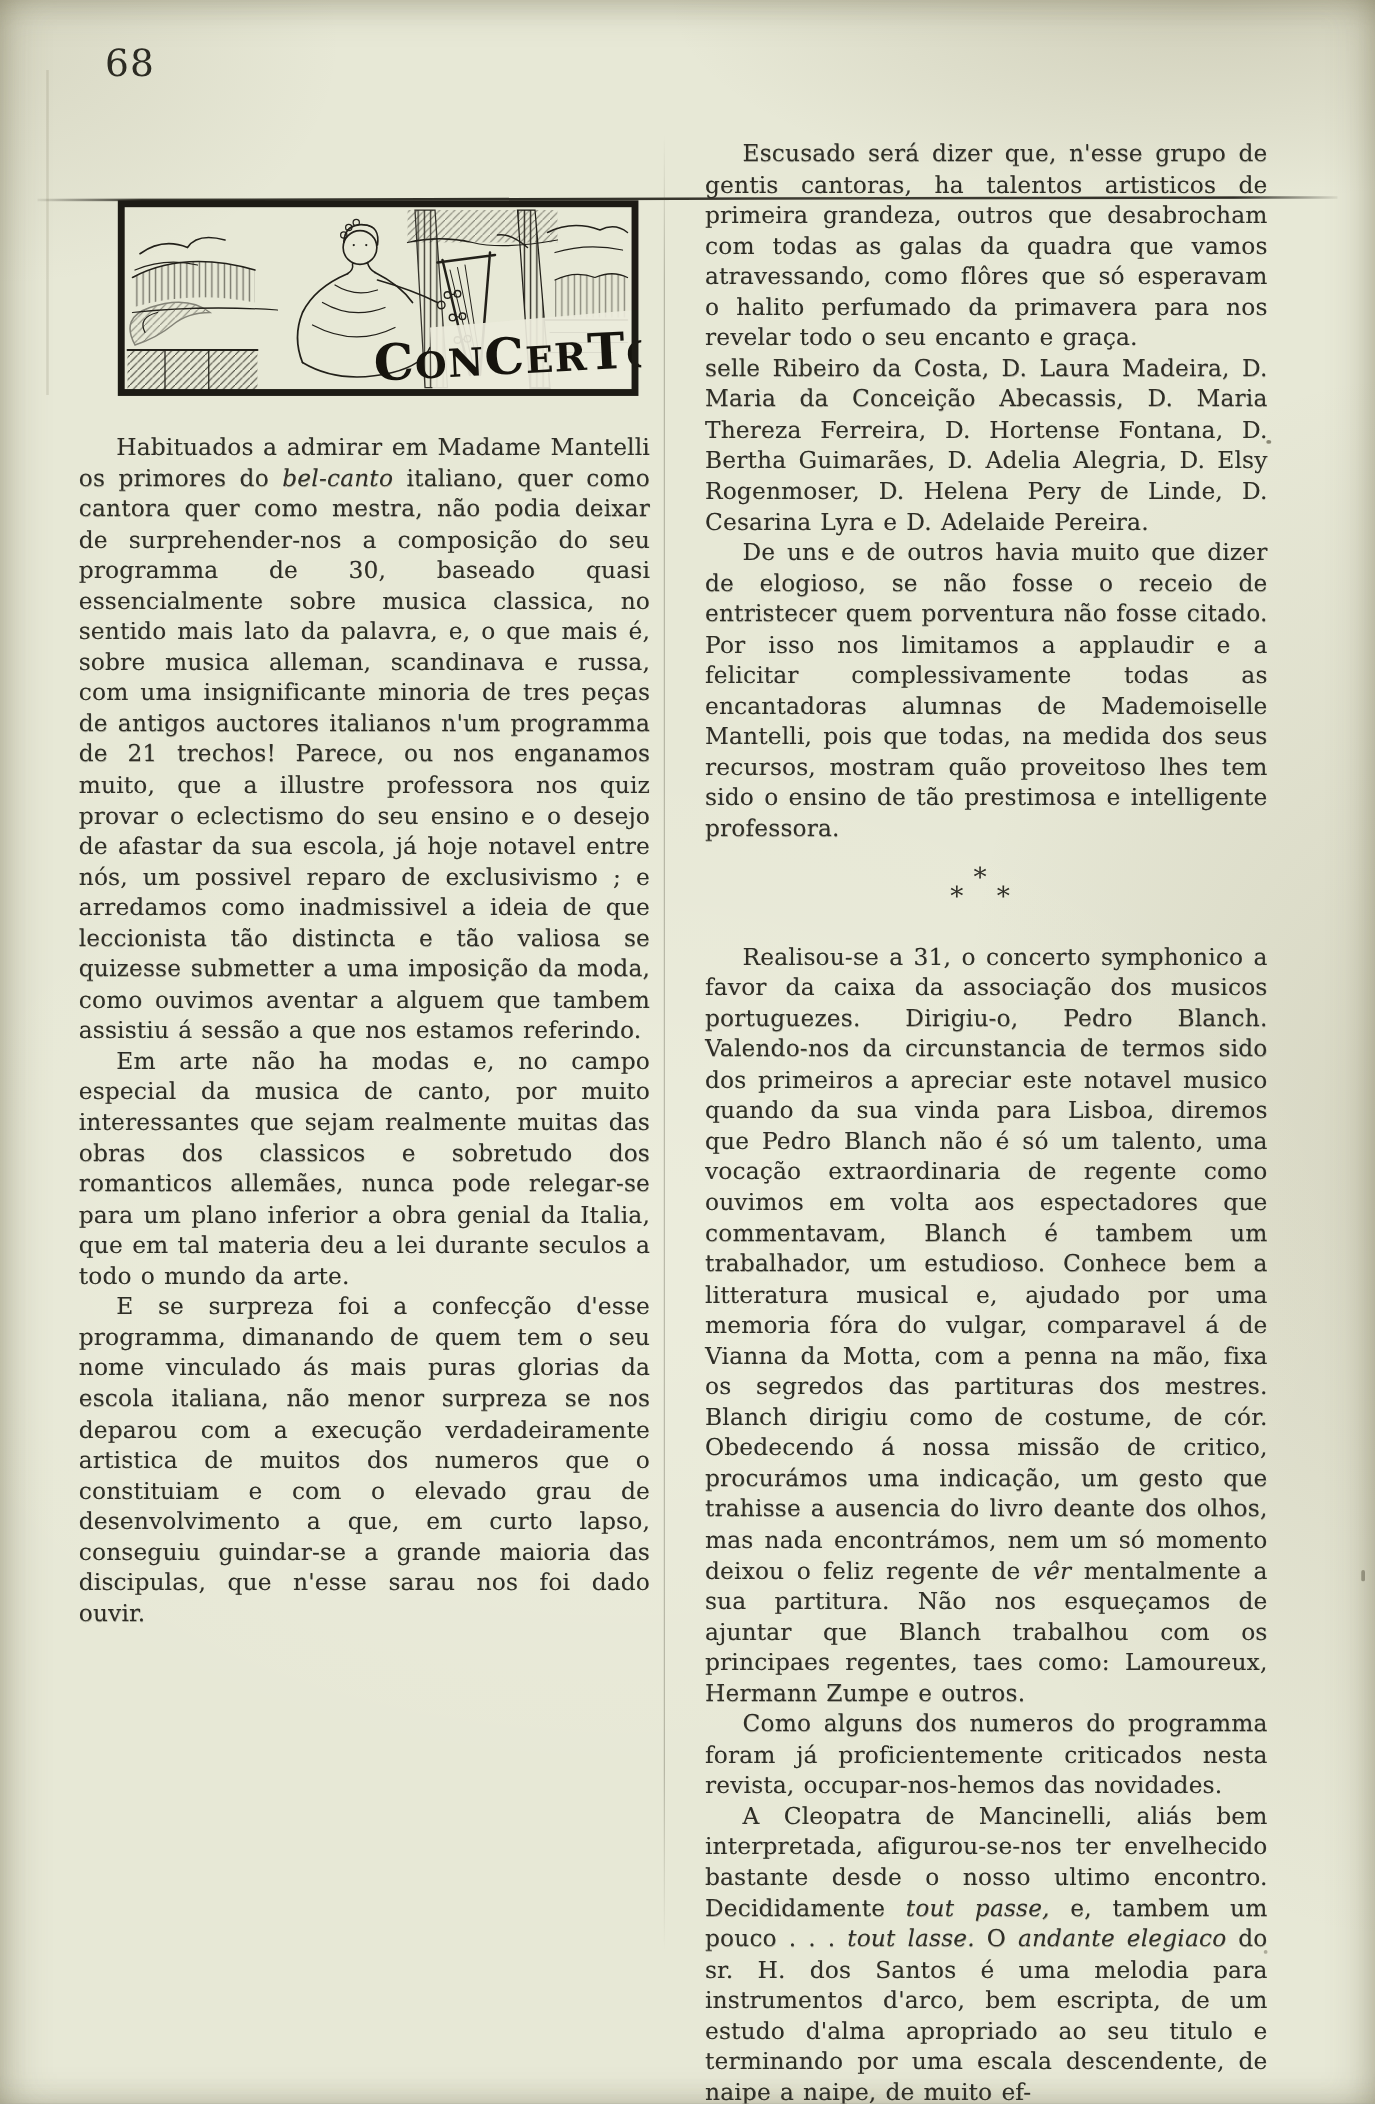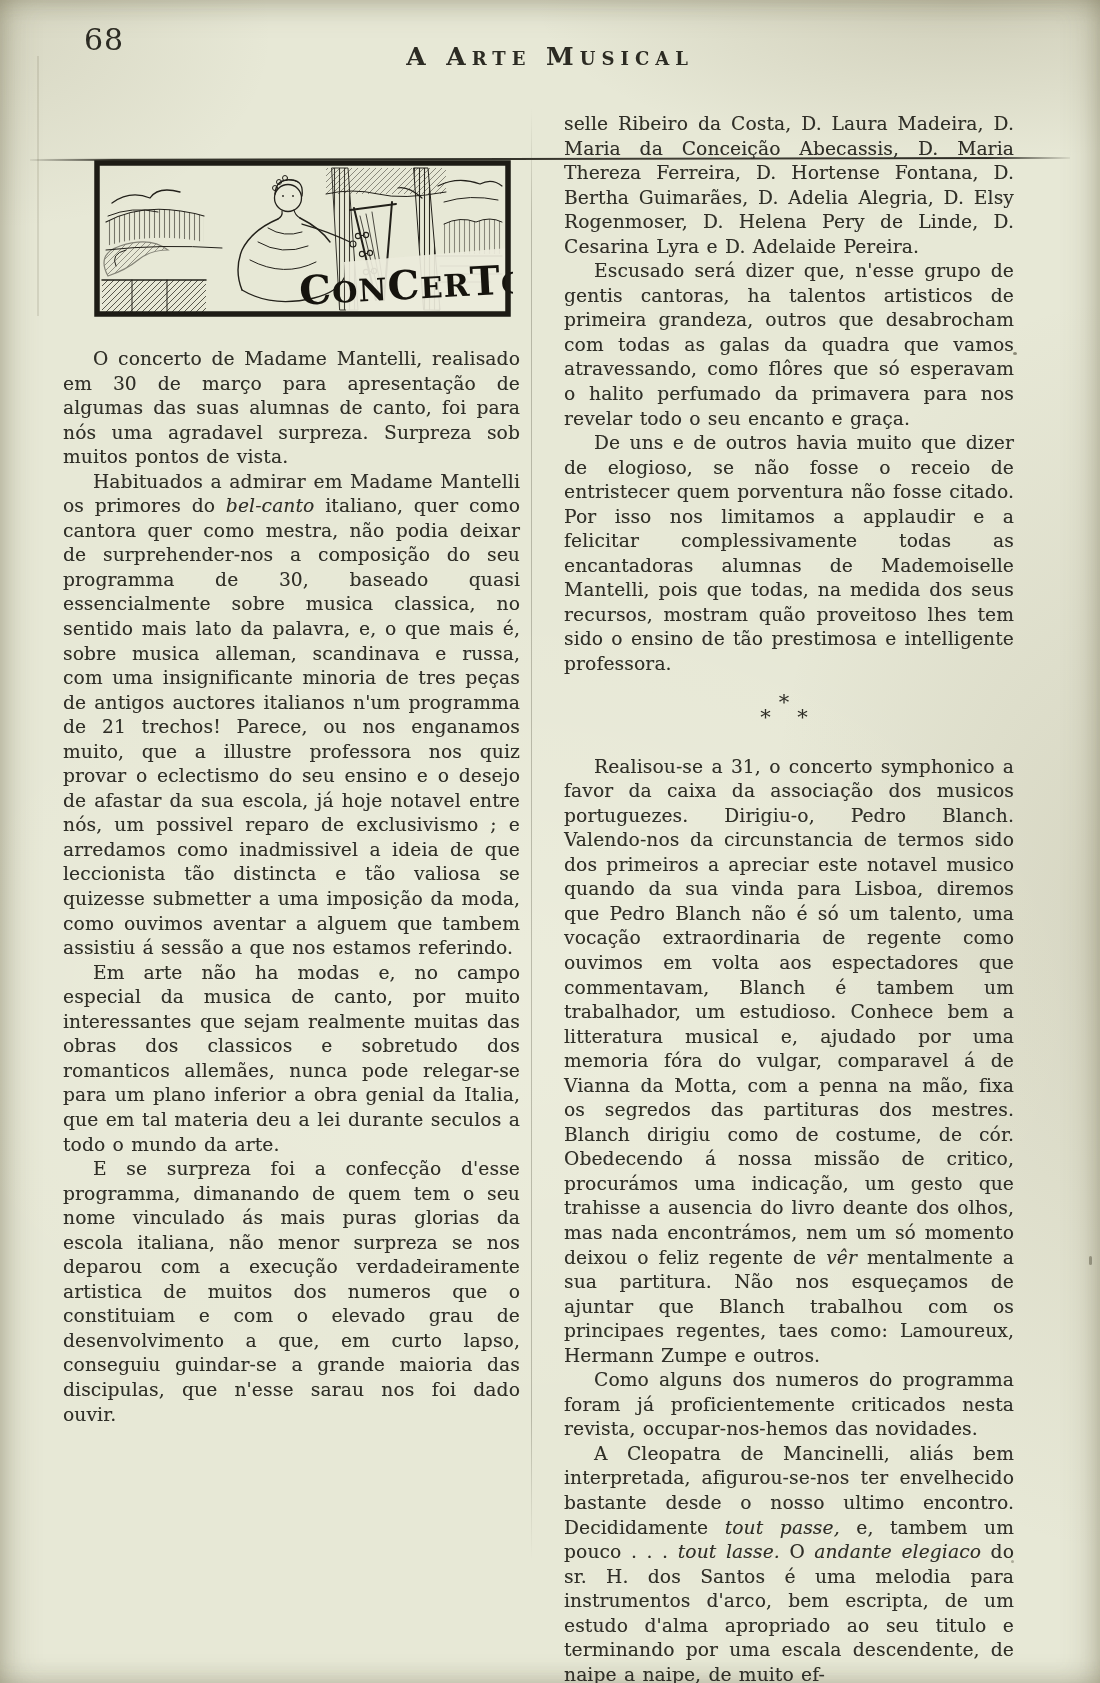--- a/index.html
+++ b/index.html
@@ -16,21 +16,21 @@
       radial-gradient(ellipse 420px 300px at 0% 2%, rgba(116,106,74,0.13), transparent 65%),
       radial-gradient(ellipse 900px 600px at 45% 60%, rgba(255,255,244,0.20), transparent 70%),
       #e7e8d6;
     box-shadow:
       inset 22px 0 38px -22px rgba(95,88,58,.45),
       inset -20px 0 36px -20px rgba(95,88,58,.42),
       inset 0 18px 34px -18px rgba(95,88,58,.35),
       inset 0 -16px 30px -18px rgba(95,88,58,.25);
   }
   .page-number{
-    position:absolute;left:84px;top:22px;
+    position:absolute;left:84px;top:34px;
     font-size:30px;letter-spacing:1px;color:#2c2b23;
   }
   .journal-title{
     position:absolute;left:0;right:0;top:42px;
     text-align:center;
     font-size:25px;font-weight:bold;
     font-variant:small-caps;
     letter-spacing:6px;color:#2c2b23;
   }
   .header-rule{
@@ -92,21 +92,20 @@
     line-height:15px;
   }
   .asterism .row{display:block;letter-spacing:10px;}
 </style>
 </head>
 <body>
 
 <div class="page">
 
   <div class="page-number">68</div>
-  <div class="journal-title">A Arte Musical</div>
   <div class="header-rule"></div>
   <div class="column-divider"></div>
   <div class="fold-line"></div>
   <div class="speck s1"></div>
   <div class="speck s2"></div>
   <div class="speck s3"></div>
 
   <div class="col col-left">
 
 
@@ -178,29 +177,28 @@
             <path d="M276.5 113.5 H279.5" stroke-width="1"></path>
         </g>
 
         <path d="M252 104 L416 90 L418 152 L254 154 Z" fill="#eceadb" opacity="0.92"></path>
         <text x="335" y="140" text-anchor="middle" transform="rotate(-3 335 134)" style="font-family:'DejaVu Serif',serif;font-weight:bold;letter-spacing:1px;" fill="#16140e"><tspan font-size="40">C</tspan><tspan font-size="29">O</tspan><tspan font-size="31">N</tspan><tspan font-size="40">C</tspan><tspan font-size="29">E</tspan><tspan font-size="31">R</tspan><tspan font-size="40">T</tspan><tspan font-size="29">O</tspan><tspan font-size="36">S</tspan></text>
 
         <rect x="5" y="5" width="411" height="151" fill="none" stroke="#1d1b15" stroke-width="5.5"></rect>
       </svg>
     </div>
 
-    <p class="para"><span>O concerto de Madame Mantelli, realisado em 30 de março para apresentação de algumas das suas alumnas de canto, foi para nós uma agradavel surpreza. Surpreza sob muitos pontos de vista.</span></p>
     <p class="para"><span>Habituados a admirar em Madame Mantelli os primores do </span><em>bel-canto</em><span> italiano, quer como cantora quer como mestra, não podia deixar de surprehender-nos a composição do seu programma de 30, baseado quasi essencialmente sobre musica classica, no sentido mais lato da palavra, e, o que mais é, sobre musica alleman, scandinava e russa, com uma insignificante minoria de tres peças de antigos auctores italianos n'um programma de 21 trechos! Parece, ou nos enganamos muito, que a illustre professora nos quiz provar o eclectismo do seu ensino e o desejo de afastar da sua escola, já hoje notavel entre nós, um possivel reparo de exclusivismo ; e arredamos como inadmissivel a ideia de que leccionista tão distincta e tão valiosa se quizesse submetter a uma imposição da moda, como ouvimos aventar a alguem que tambem assistiu á sessão a que nos estamos referindo.</span></p>
     <p class="para"><span>Em arte não ha modas e, no campo especial da musica de canto, por muito interessantes que sejam realmente muitas das obras dos classicos e sobretudo dos romanticos allemães, nunca pode relegar-se para um plano inferior a obra genial da Italia, que em tal materia deu a lei durante seculos a todo o mundo da arte.</span></p>
     <p class="para"><span>E se surpreza foi a confecção d'esse programma, dimanando de quem tem o seu nome vinculado ás mais puras glorias da escola italiana, não menor surpreza se nos deparou com a execução verdadeiramente artistica de muitos dos numeros que o constituiam e com o elevado grau de desenvolvimento a que, em curto lapso, conseguiu guindar-se a grande maioria das discipulas, que n'esse sarau nos foi dado ouvir.</span></p>
   </div>
 
   <div class="col col-right">
+    <p class="para"><span>Escusado será dizer que, n'esse grupo de gentis cantoras, ha talentos artisticos de primeira grandeza, outros que desabrocham com todas as galas da quadra que vamos atravessando, como flôres que só esperavam o halito perfumado da primavera para nos revelar todo o seu encanto e graça.</span></p>
     <p class="para no-indent"><span>selle Ribeiro da Costa, D. Laura Madeira, D. Maria da Conceição Abecassis, D. Maria Thereza Ferreira, D. Hortense Fontana, D. Bertha Guimarães, D. Adelia Alegria, D. Elsy Rogenmoser, D. Helena Pery de Linde, D. Cesarina Lyra e D. Adelaide Pereira.</span></p>
-    <p class="para"><span>Escusado será dizer que, n'esse grupo de gentis cantoras, ha talentos artisticos de primeira grandeza, outros que desabrocham com todas as galas da quadra que vamos atravessando, como flôres que só esperavam o halito perfumado da primavera para nos revelar todo o seu encanto e graça.</span></p>
     <p class="para"><span>De uns e de outros havia muito que dizer de elogioso, se não fosse o receio de entristecer quem porventura não fosse citado. Por isso nos limitamos a applaudir e a felicitar complessivamente todas as encantadoras alumnas de Mademoiselle Mantelli, pois que todas, na medida dos seus recursos, mostram quão proveitoso lhes tem sido o ensino de tão prestimosa e intelligente professora.</span></p>
 
     <div class="asterism">
       <span class="row">*</span>
       <span class="row">* *</span>
     </div>
 
     <p class="para"><span>Realisou-se a 31, o concerto symphonico a favor da caixa da associação dos musicos portuguezes. Dirigiu-o, Pedro Blanch. Valendo-nos da circunstancia de termos sido dos primeiros a apreciar este notavel musico quando da sua vinda para Lisboa, diremos que Pedro Blanch não é só um talento, uma vocação extraordinaria de regente como ouvimos em volta aos espectadores que commentavam, Blanch é tambem um trabalhador, um estudioso. Conhece bem a litteratura musical e, ajudado por uma memoria fóra do vulgar, comparavel á de Vianna da Motta, com a penna na mão, fixa os segredos das partituras dos mestres. Blanch dirigiu como de costume, de cór. Obedecendo á nossa missão de critico, procurámos uma indicação, um gesto que trahisse a ausencia do livro deante dos olhos, mas nada encontrámos, nem um só momento deixou o feliz regente de </span><em>vêr</em><span> mentalmente a sua partitura. Não nos esqueçamos de ajuntar que Blanch trabalhou com os principaes regentes, taes como: Lamoureux, Hermann Zumpe e outros.</span></p>
     <p class="para"><span>Como alguns dos numeros do programma foram já proficientemente criticados nesta revista, occupar-nos-hemos das novidades.</span></p>
     <p class="para"><span>A Cleopatra de Mancinelli, aliás bem interpretada, afigurou-se-nos ter envelhecido bastante desde o nosso ultimo encontro. Decididamente </span><em>tout passe,</em><span> e, tambem um pouco . . . </span><em>tout lasse.</em><span> O </span><em>andante elegiaco</em><span> do sr. H. dos Santos é uma melodia para instrumentos d'arco, bem escripta, de um estudo d'alma apropriado ao seu titulo e terminando por uma escala descendente, de naipe a naipe, de muito ef-</span></p>

